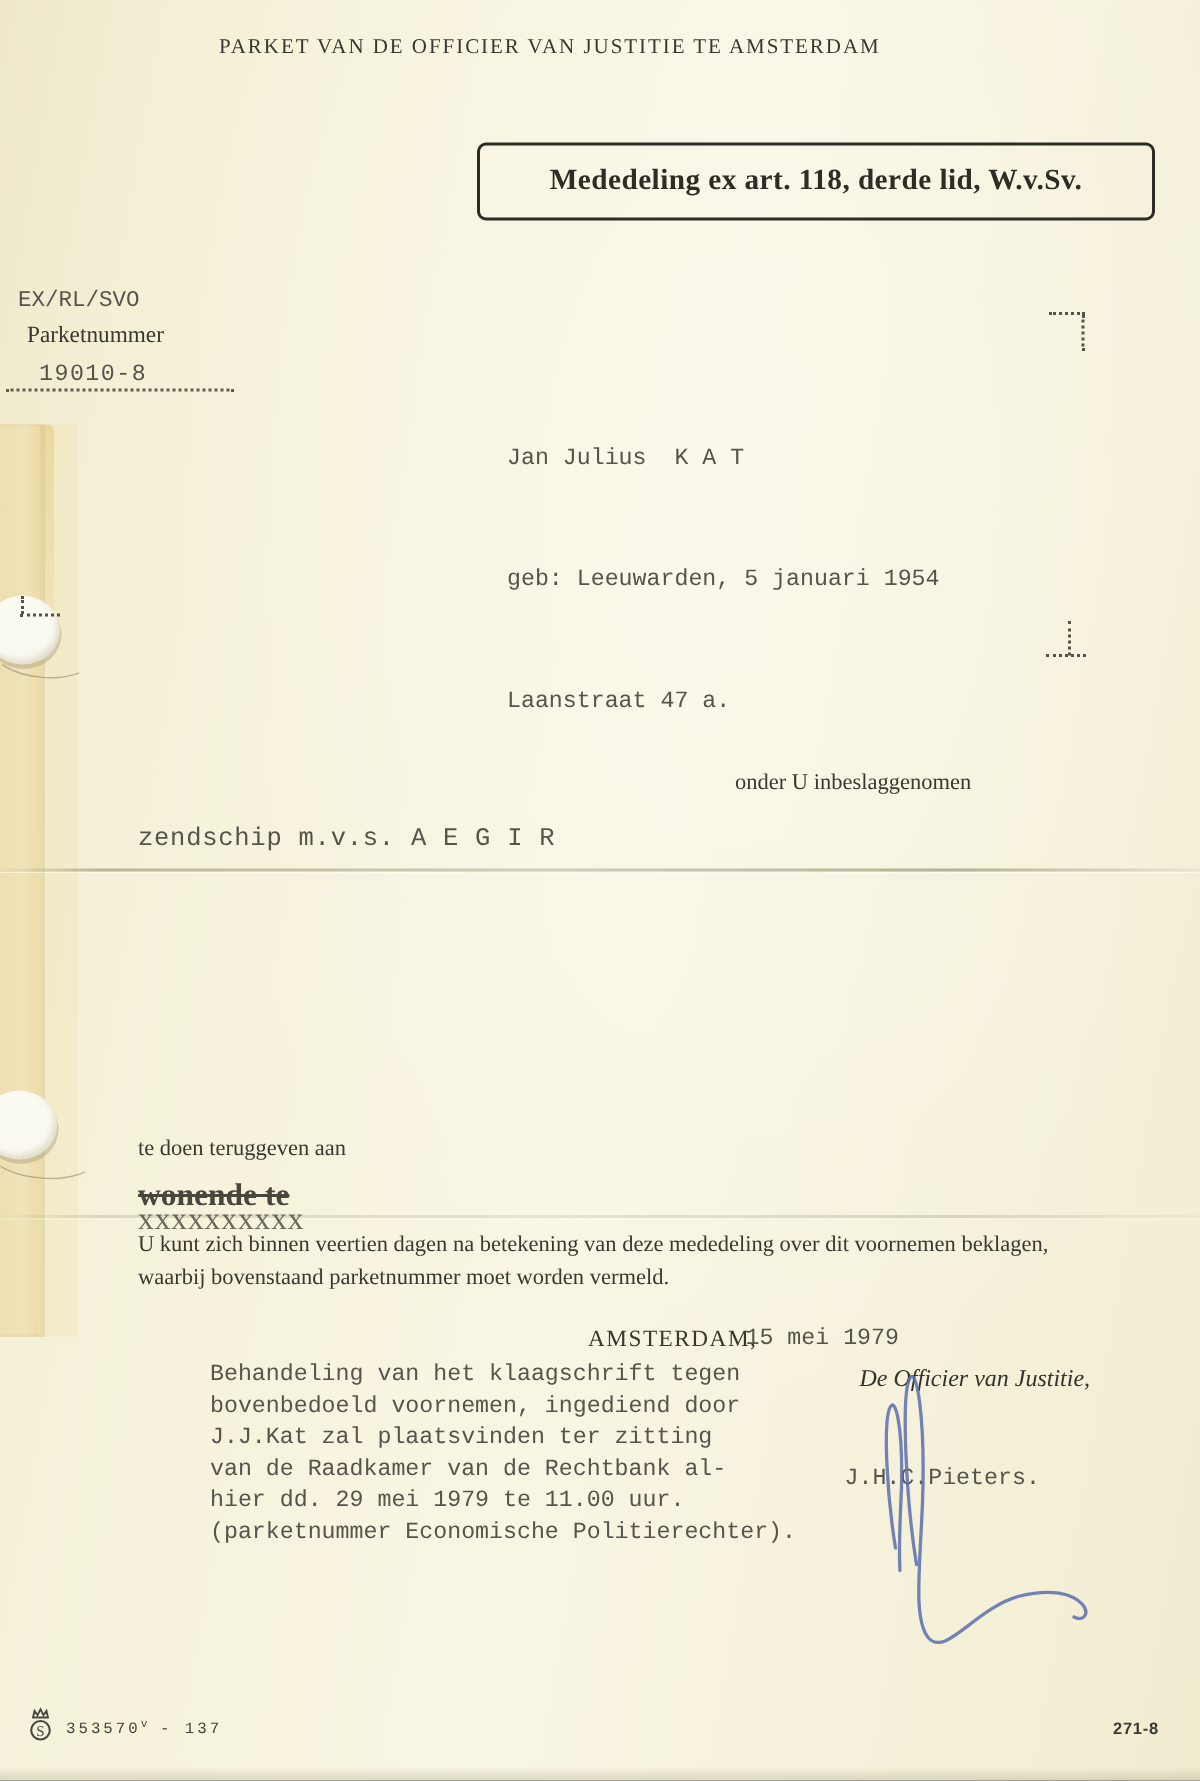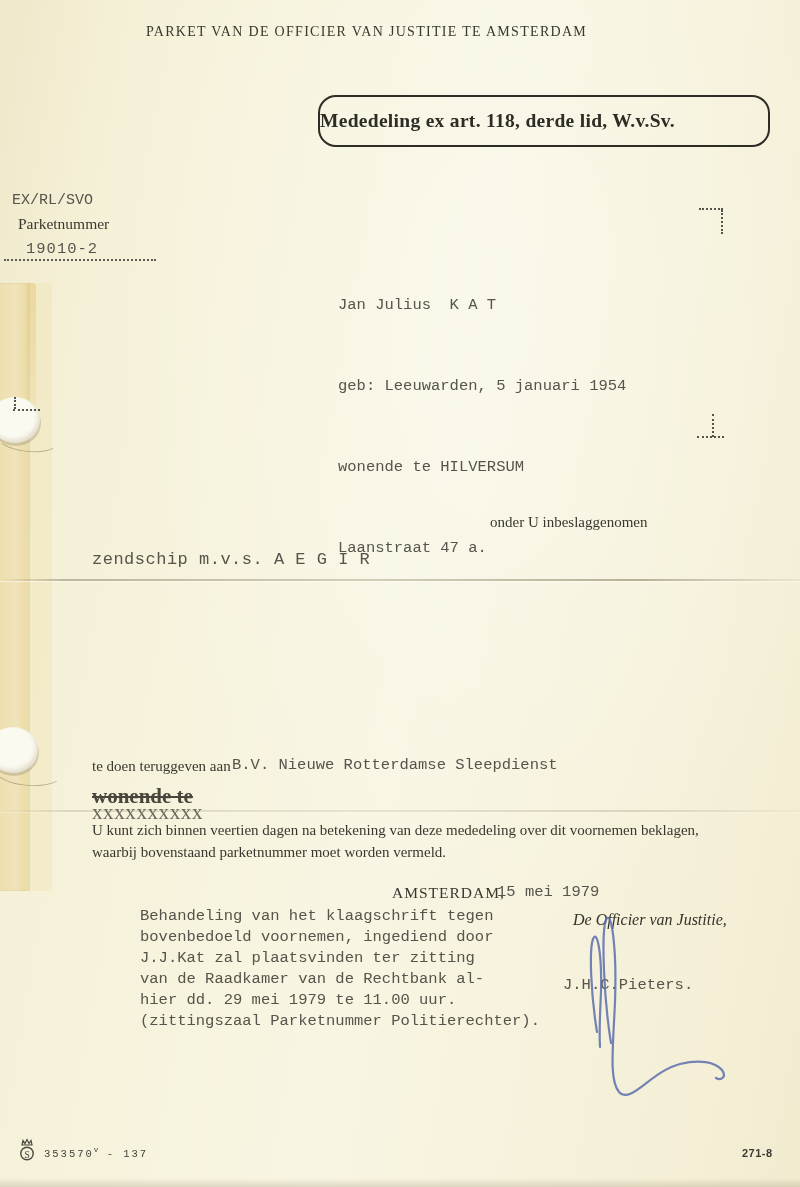--- a/index.html
+++ b/index.html
@@ -12,22 +12,22 @@
   }
   .abs{position:absolute;}
   
   .printed{color:#39382e;font-family:"Liberation Serif",serif;}
   
   .typed{color:#56544b;font-family:"Liberation Mono","DejaVu Sans Mono",monospace;}
 
   .doc-title{left:146px;top:24px;font-size:14px;letter-spacing:1.3px;white-space:nowrap;}
 
   .notice-box{
-    left:318px;top:95px;width:452px;height:52px;border:2.5px solid #2d2c25;border-radius:18px;
-    display:flex;align-items:center;box-sizing:border-box;
+    left:318px;top:95px;width:452px;height:52px;border:2.5px solid #2d2c25;border-radius:6px;
+    display:flex;align-items:center;justify-content:center;box-sizing:border-box;
   }
   .notice-box span{font-weight:bold;font-size:19.5px;color:#2d2c25;letter-spacing:0.3px;white-space:nowrap;}
 
   .ref-code{left:12px;top:192px;font-size:15px;}
   .parket-label{left:18px;top:215px;font-size:15.5px;}
   .parket-value{left:26px;top:240px;font-size:15.5px;letter-spacing:1px;}
   .dotted-line{left:4px;top:257px;width:152px;height:2px;border-bottom:2px dotted #5f5d52;}
 
   .addr{left:338px;top:238px;font-size:15.5px;line-height:27px;white-space:pre;}
 
@@ -119,55 +119,53 @@
   <div class="abs mark-h mark-br-h"></div>
 
   <div class="abs printed doc-title">PARKET VAN DE OFFICIER VAN JUSTITIE TE AMSTERDAM</div>
 
   <div class="abs notice-box">
     <span>Mededeling ex art. 118, derde lid, W.v.Sv.</span>
   </div>
 
   <div class="abs typed ref-code">EX/RL/SVO</div>
   <div class="abs printed parket-label">Parketnummer</div>
-  <div class="abs typed parket-value">19010-2</div>
+  <div class="abs typed parket-value">19010-8</div>
   <div class="abs dotted-line"></div>
 
   <div class="abs typed addr">
     <div>Jan Julius  K A T</div>
     <div>geb: Leeuwarden, 5 januari 1954</div>
-    <div>wonende te HILVERSUM</div>
     <div>Laanstraat 47 a.</div>
   </div>
 
   <div class="abs printed intent-right">onder U inbeslaggenomen</div>
   <div class="abs typed object-line">zendschip  m.v.s. A E G I R</div>
 
   <div class="abs printed return-printed">te doen teruggeven aan</div>
-  <div class="abs typed return-typed">B.V. Nieuwe Rotterdamse Sleepdienst</div>
   <div class="abs printed struck-wrap">
     <span class="struck-base">wonende te</span>
     <span class="struck-x">xxxxxxxxxx</span>
   </div>
 
   <div class="abs appeal">
     <div>U kunt zich binnen veertien dagen na betekening van deze mededeling over dit voornemen beklagen,</div>
     <div>waarbij bovenstaand parketnummer moet worden vermeld.</div>
   </div>
 
   <div class="abs printed date-place">AMSTERDAM,</div>
   <div class="abs typed date-value">15 mei 1979</div>
 
   <div class="abs typed hearing">
     <div>Behandeling van het klaagschrift tegen</div>
     <div>bovenbedoeld voornemen, ingediend door</div>
     <div>J.J.Kat zal plaatsvinden ter zitting</div>
     <div>van de Raadkamer van de Rechtbank al-</div>
     <div>hier dd. 29 mei 1979 te 11.00 uur.</div>
-    <div>(zittingszaal Parketnummer Politierechter).</div>
+    <div>(parketnummer Economische Politierechter).</div>
   </div>
 
   <div class="abs printed officer-title">De Officier van Justitie,</div>
   <div class="abs typed officer-name">J.H.C.Pieters.</div>
   <svg class="abs sig-svg" viewBox="0 0 800 1187">
     <g fill="none" stroke-width="2.2" stroke-linecap="round" opacity="0.85" stroke="#5c6fae">
       <path d="M 597 1032 C 591 995, 589 950, 593 939 C 597 929, 602 952, 601 992 C 600 1014, 599 1032, 600 1047"></path>
       <path d="M 611 1043 C 604 1000, 601 933, 606 920 C 611 908, 617 945, 615 1002 C 613 1048, 609 1080, 619 1092 C 631 1105, 650 1072, 680 1064 C 700 1059, 715 1062, 722 1070 C 727 1077, 721 1081, 716 1078"></path>
     </g>
   </svg>

